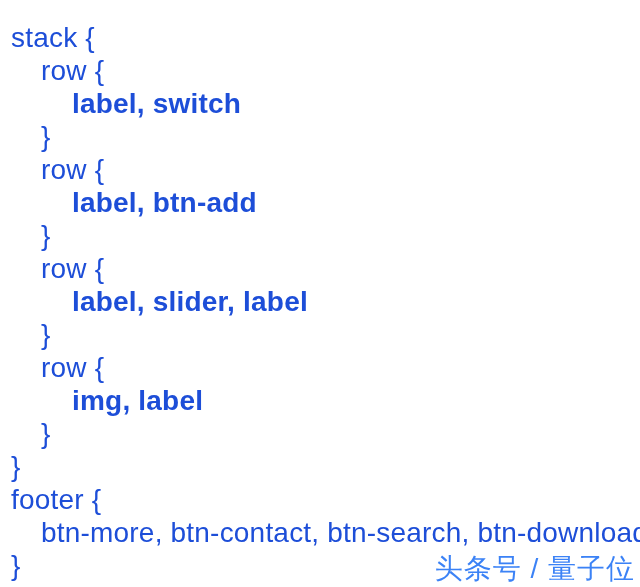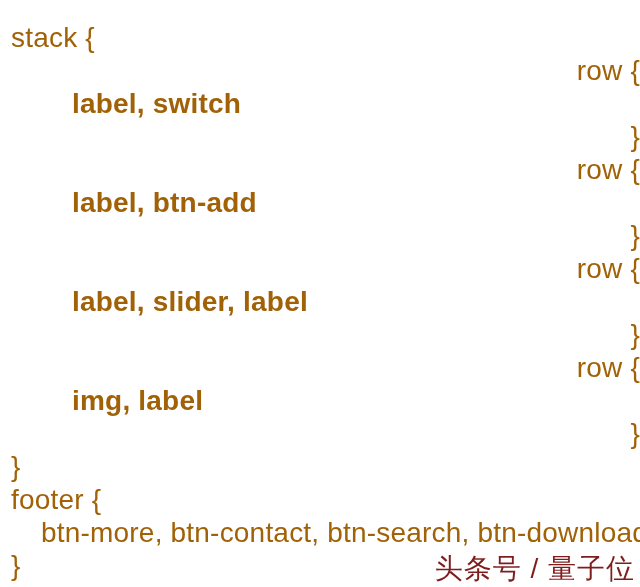--- a/index.html
+++ b/index.html
@@ -18,37 +18,37 @@
     position: absolute;
     inset: 0;
     background: #ffffff;
   }
   .code-block {
     margin: 0;
     padding: 21px 0 0 11px;
     font-family: "Liberation Sans", sans-serif;
     font-size: 28px;
     line-height: 33px;
-    color: #a16207;
+    color: #1d4ed8;
     white-space: pre;
     letter-spacing: 0.2px;
   }
   .code-line {
     height: 33px;
   }
   .indent-0 { padding-left: 0; }
-  .indent-1 { padding-left: 30px; text-align: right; }
+  .indent-1 { padding-left: 30px; }
   .indent-2 { padding-left: 61px; font-weight: bold; }
   .watermark {
     position: absolute;
     right: 5px;
     bottom: 1px;
     font-size: 28px;
     line-height: 34px;
-    color: #7f1d1d;
+    color: #3b82f6;
     letter-spacing: 1px;
     white-space: nowrap;
     font-family: "Liberation Sans", sans-serif;
   }
 </style>
 </head>
 <body>
 
 <div class="page">
   <pre class="code-block" id="code-block"><div class="code-line indent-0">stack {</div><div class="code-line indent-1">row {</div><div class="code-line indent-2">label, switch</div><div class="code-line indent-1">}</div><div class="code-line indent-1">row {</div><div class="code-line indent-2">label, btn-add</div><div class="code-line indent-1">}</div><div class="code-line indent-1">row {</div><div class="code-line indent-2">label, slider, label</div><div class="code-line indent-1">}</div><div class="code-line indent-1">row {</div><div class="code-line indent-2">img, label</div><div class="code-line indent-1">}</div><div class="code-line indent-0">}</div><div class="code-line indent-0">footer {</div><div class="code-line indent-1">btn-more, btn-contact, btn-search, btn-download</div><div class="code-line indent-0">}</div></pre>

